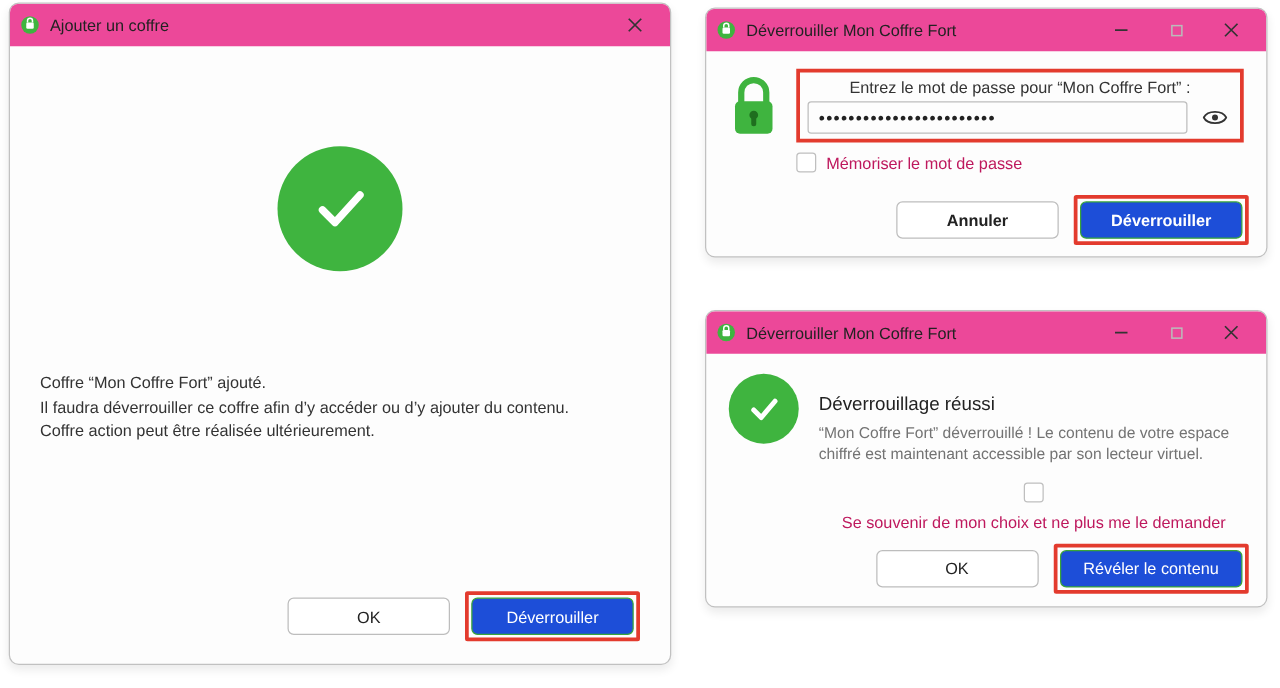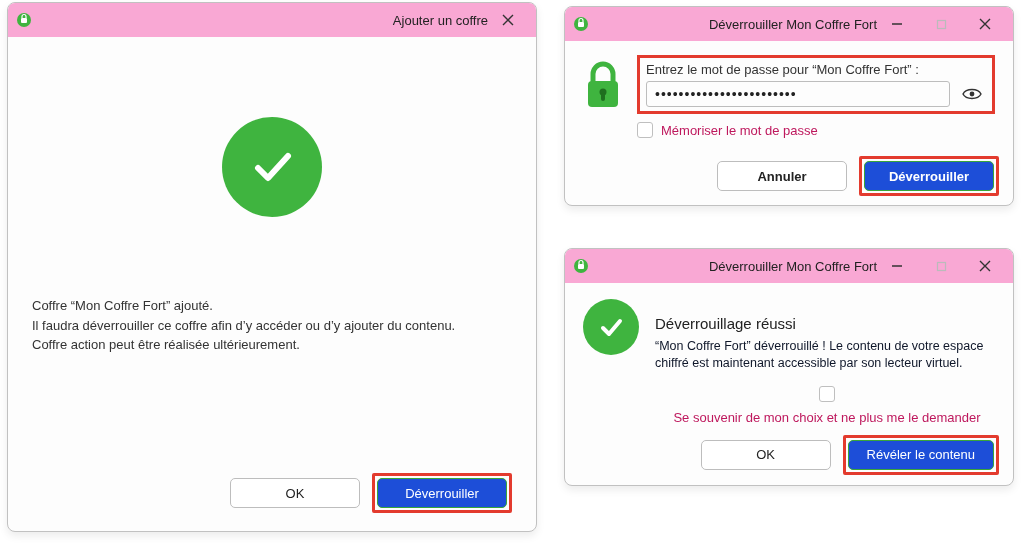--- a/index.html
+++ b/index.html
@@ -19,22 +19,21 @@
     border: 1px solid #c1c1c1;
     border-radius: 8px;
     box-shadow: 0 4px 8px rgba(0,0,0,0.08);
     overflow: hidden;
   }
   .titlebar {
     display: flex;
     align-items: center;
     height: 34px;
     padding: 0 8px;
-    background: #f9a8d4;
-    text-align: right;
+    background: #ec4899;
   }
   .titlebar .app-icon {
     width: 16px; height: 16px;
     margin-right: 8px;
     display: inline-flex;
     align-items: center; justify-content: center;
   }
   .titlebar .title { flex: 1; font-size: 13px; color: #222; }
   .win-ctrls { display: flex; gap: 4px; }
   .win-btn {
@@ -75,37 +74,37 @@
   
   #d1 { left: 7px; top: 2px; width: 530px; height: 530px; }
   #d1 .success-circle { margin-top: 80px; }
   #d1 .msg { margin-top: 80px; }
   #d1 .btn-row { position:absolute; bottom:18px; right:24px; }
   
   #d2 { left: 564px; top: 6px; width: 450px; height: 200px; }
   #d2 .content { display:flex; padding: 14px 18px 0 18px; gap:14px; }
   .lock-icon { width:40px; height:52px; flex-shrink:0; margin-top:6px;}
   .pw-section { flex:1; }
-  .pw-label { font-size: 13px; color:#333; margin-bottom:4px; }
+  .pw-label { font-size: 13px; color:#333; margin-bottom:4px;text-align:center; }
   .pw-input-row { display:flex; align-items:center; gap:8px; }
   .pw-input {
     flex:1; height:26px; border:1px solid #bdbdbd; border-radius:3px;
     padding:0 8px; font-size:14px; letter-spacing:1px; color:#222;
     display:flex; align-items:center;
   }
   .eye-btn { width:28px; height:26px; display:flex; align-items:center; justify-content:center; }
   .remember-row { display:flex; align-items:center; gap:8px; margin-top:8px; font-size:13px; color:#be185d;}
   .chk { width:16px; height:16px; border:1.5px solid #bfbfbf; border-radius:3px; background:#fff; }
   #d2 .btn-row { padding: 0 14px 12px 0; font-weight: bold; }
   
   #d3 { left: 564px; top: 248px; width: 450px; height: 238px; }
   #d3 .content { display:flex; padding: 16px 18px 0 18px; gap:16px; }
   #d3 .text-col { flex:1; }
   #d3 .text-col h3 { margin:16px 0 6px 0; font-size:15px; font-weight:400; color:#222;}
-  #d3 .text-col p { margin:0; font-size:12.5px; color:#0f172a; line-height:1.35;}
+  #d3 .text-col p { margin:0; font-size:12.5px; color:#737373; line-height:1.35;}
   #d3 .remember-row { padding: 6px 18px 0 94px; flex-direction: column; }
   #d3 .btn-row { padding: 0 14px 12px 0; margin-top:10px;}
   .red-wrap { display:inline-block; border:3px solid #e33b2e; padding:2px; border-radius:2px;}
 </style>
 </head>
 <body>
 
 <div id="d1" class="dialog">
   <div class="titlebar">
     <span class="app-icon">

